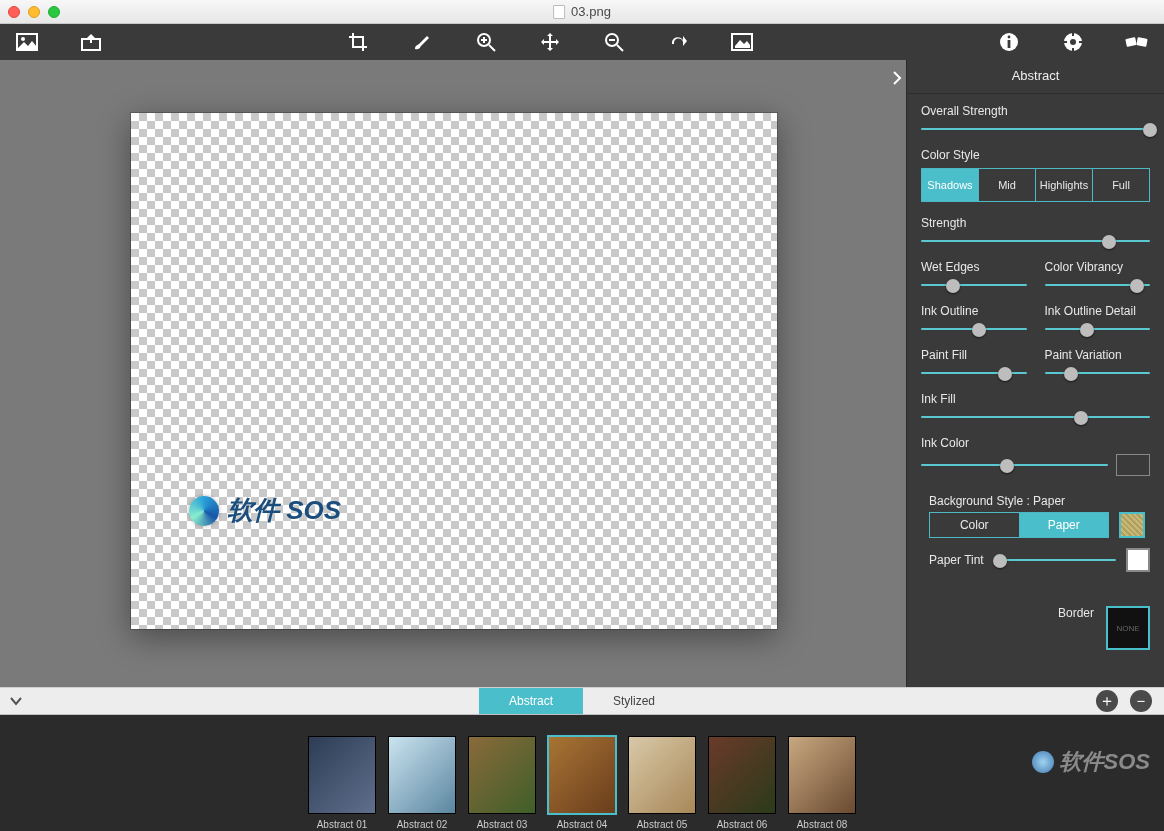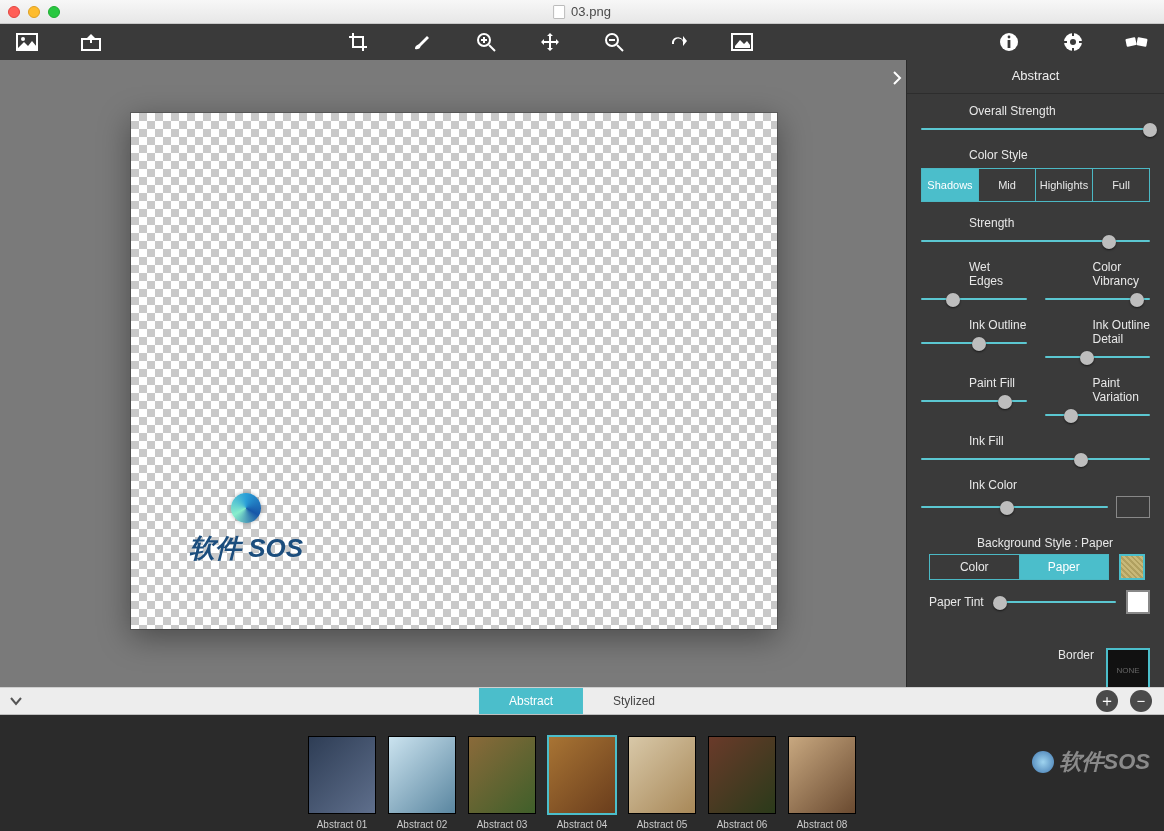--- a/index.html
+++ b/index.html
@@ -30,28 +30,28 @@
   background-color:#fff;
   background-image:
     linear-gradient(45deg,#c9c9c9 25%,transparent 25%),
     linear-gradient(-45deg,#c9c9c9 25%,transparent 25%),
     linear-gradient(45deg,transparent 75%,#c9c9c9 75%),
     linear-gradient(-45deg,transparent 75%,#c9c9c9 75%);
   background-size:16px 16px;
   background-position:0 0,0 8px,8px -8px,-8px 0;
   box-shadow: 0 0 0 1px rgba(0,0,0,.2), 0 8px 30px rgba(0,0,0,.4);
 }
-.watermark { position:absolute; left:58px; top:380px; display:flex; align-items:center; gap:8px; font-weight:bold; font-size:26px; color:#1b4d7d; font-style:italic; text-shadow:0 1px 2px rgba(255,255,255,.4);flex-direction:column;}
+.watermark { position:absolute; left:58px; top:380px; display:flex; align-items:center; gap:8px; font-weight:bold; font-size:26px; color:#1b4d7d; font-style:italic; text-shadow:0 1px 2px rgba(255,255,255,.4);}
 .watermark-swirl { width:30px; height:30px; border-radius:50%; background: conic-gradient(#2a9fd8,#1756a8,#8ec,#2a9fd8); box-shadow:0 0 4px rgba(0,0,0,.3);}
 
 
 .sidepanel { width: 258px; background: #3a3a3a; color: #e8e8e8; display:flex; flex-direction:column; font-size:12px; overflow-y:auto; border-left:1px solid #2a2a2a;}
 .panel-title { text-align:center; padding:8px 0 10px; font-size:13px; color:#eee; border-bottom:1px solid #2d2d2d;}
 .panel-body { padding: 10px 14px 20px; }
-.ctrl-label { font-size: 12px; color:#e8e8e8; margin-bottom:4px; display:block;margin-left:48px;}
+.ctrl-label { font-size: 12px; color:#e8e8e8; margin-bottom:4px; display:block;}
 .slider-row { margin-bottom: 12px; }
 .track { position:relative; height:14px; }
 .track-line { position:absolute; left:0; right:0; top:6px; height:2px; background:#5bc7d1; border-radius:1px;}
 .thumb { position:absolute; top:1px; width:14px; height:14px; border-radius:50%; background:#bdbdbd; box-shadow:0 1px 2px rgba(0,0,0,.6); transform:translateX(-50%); cursor:pointer;}
 .two-col { display:flex; gap:18px; }
 .two-col > div { flex:1; }
 
 .seg { display:flex; margin:6px 0 14px; border:1px solid #4bb8c4; border-radius:0; overflow:hidden;}
 .seg button { flex:1; background:#3a3a3a; color:#e8e8e8; border:none; border-right:1px solid #4bb8c4; font-size:11px; padding:10px 0; cursor:pointer;}
 .seg button:last-child{border-right:none;}

